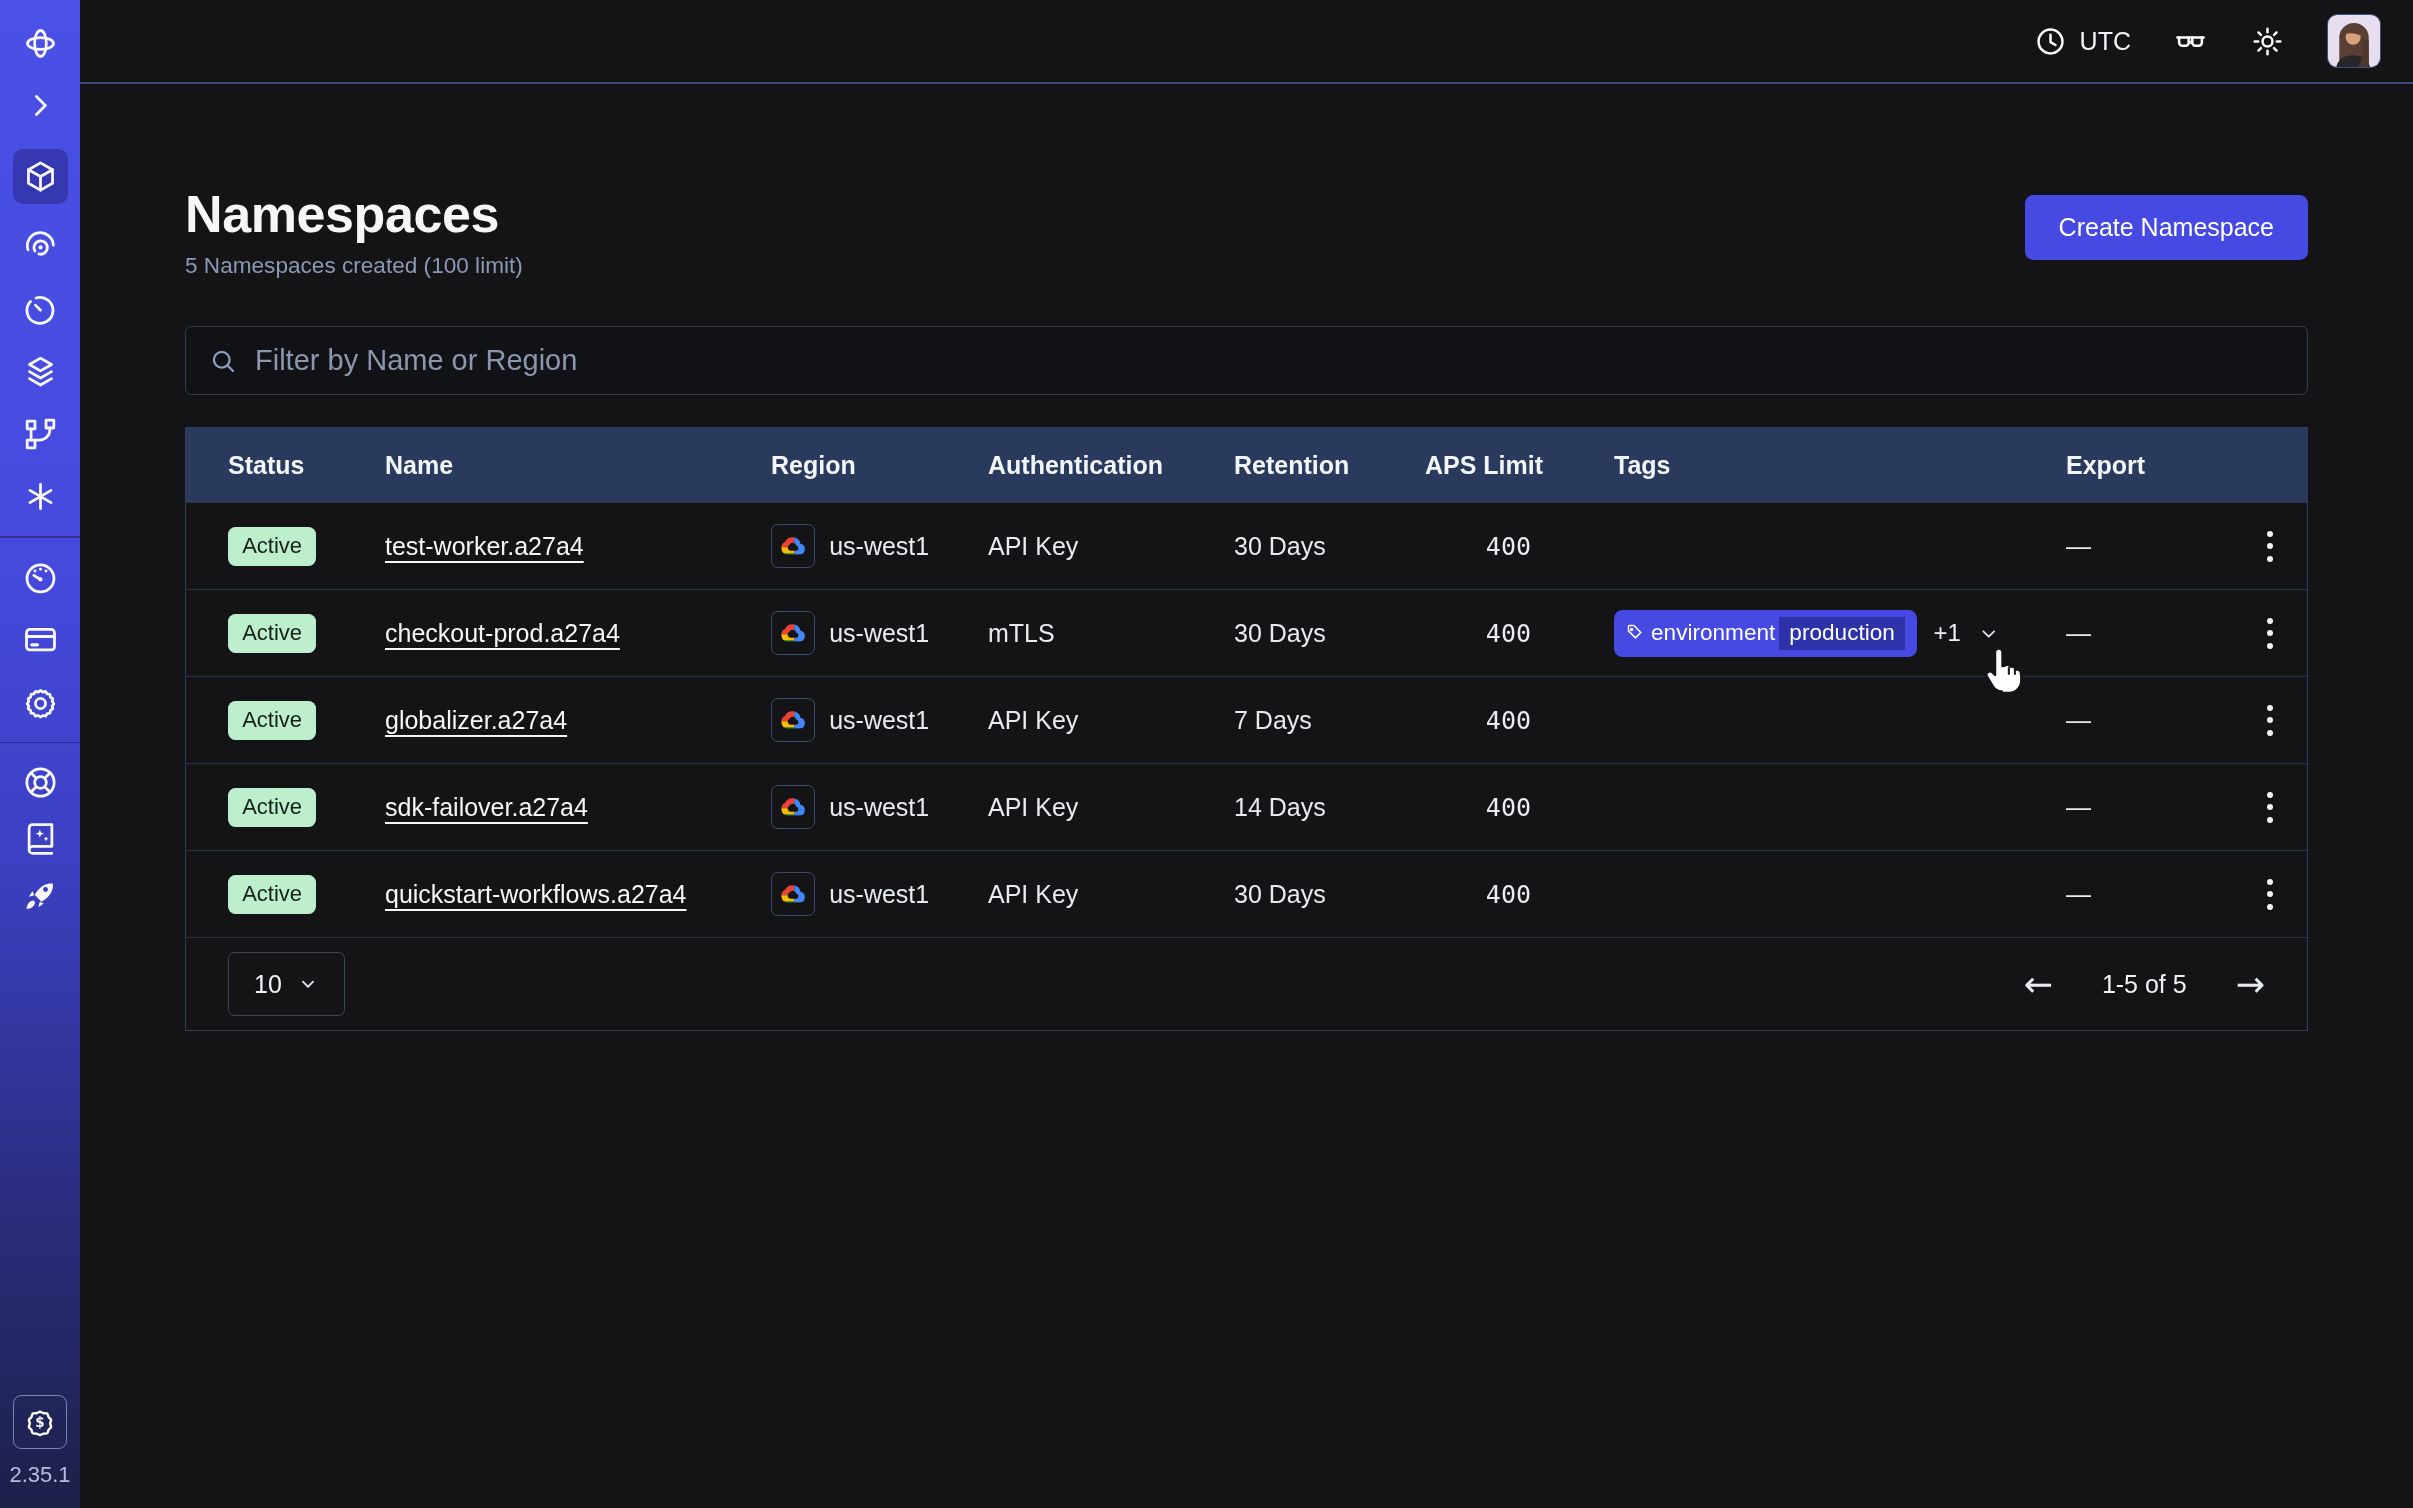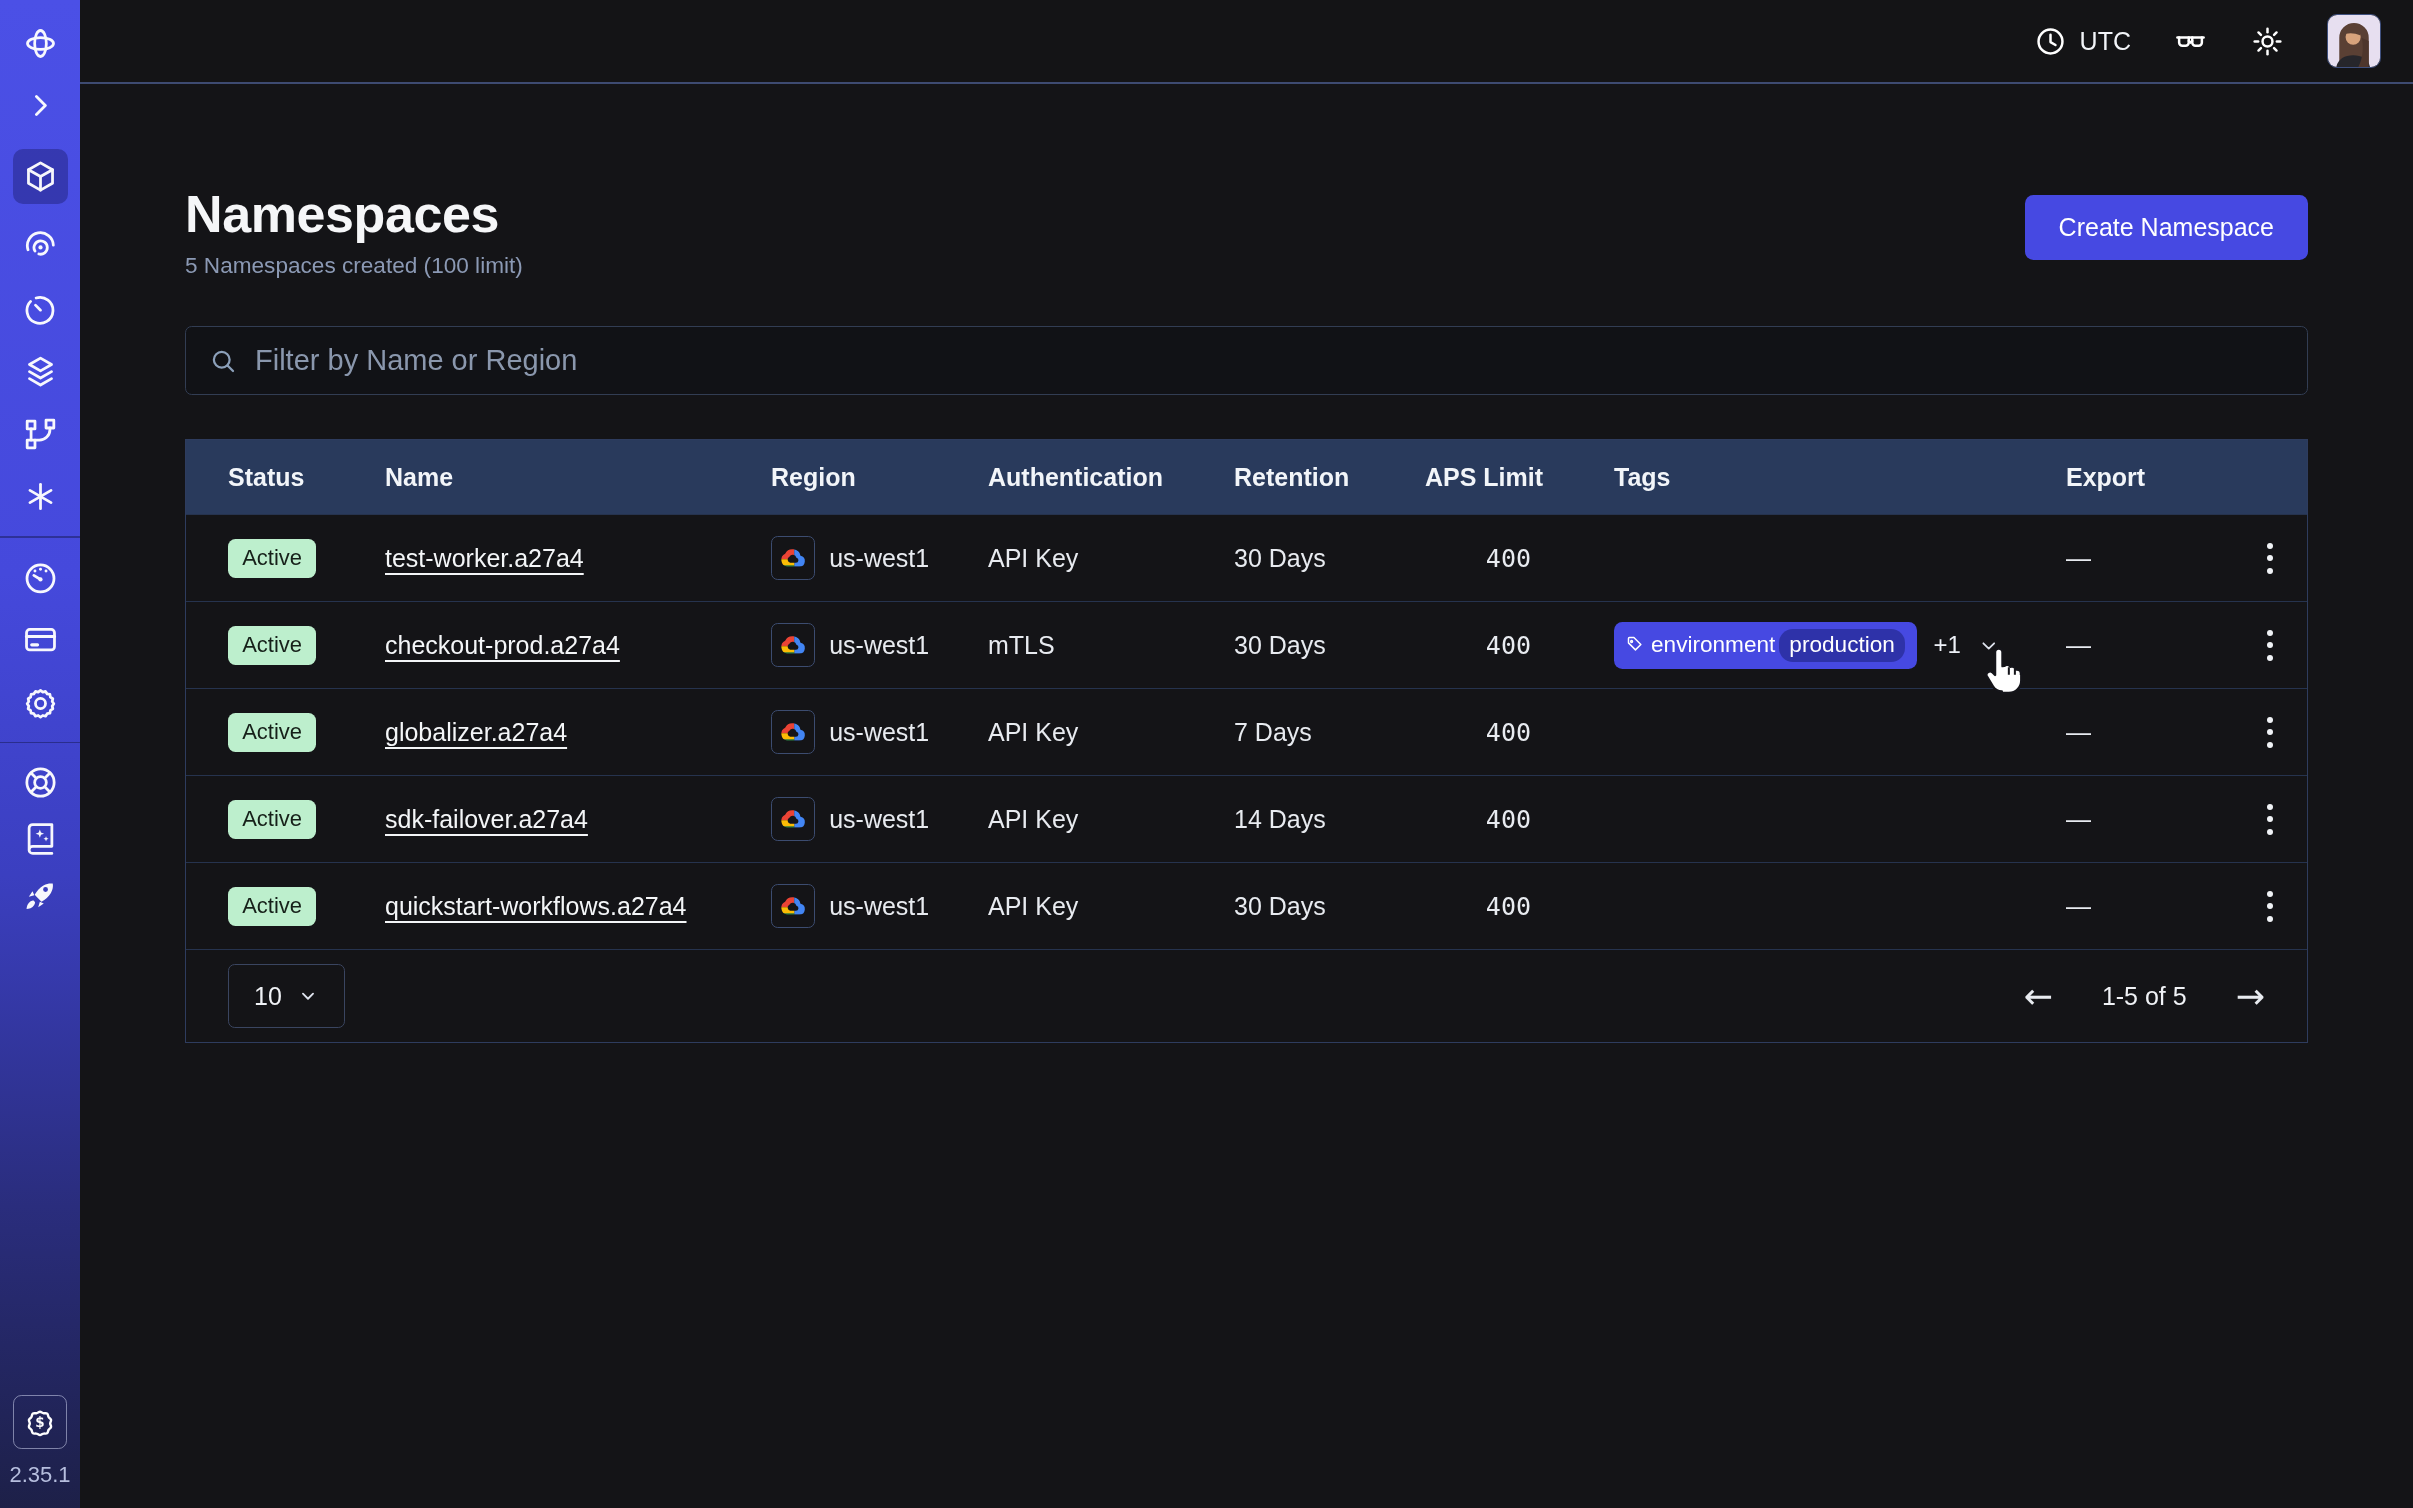--- a/index.html
+++ b/index.html
@@ -39,38 +39,38 @@
   .create-btn { background:#4649e2; color:#fff; border:none; border-radius:8.4px; height:65px;
     padding:0 34px; font-size:25px; font-weight:500; font-family:inherit; cursor:pointer; margin-top:10px; }
 
   .filter { margin-top:47px; height:69px; border:1.7px solid #323d53; border-radius:6.7px; background:#111216;
     display:flex; align-items:center; gap:17px; padding:0 22px; }
   .filter input { flex:1; background:transparent; border:none; outline:none; color:#dfe5ee;
     font-size:29px; font-family:inherit; }
   .filter input::placeholder { color:#8a97ad; }
 
   
-  .table { margin-top:44px; border:1.7px solid #2e3c5e; }
+  .table { margin-top:32px; border:1.7px solid #2e3c5e; }
   .cols { display:grid; grid-template-columns:157px 386px 217px 246px 191px 106px 83px 452px 164px 80px;
     align-items:center; padding-left:42px; }
   .t-head { height:74px; background:#293a5c; font-size:25px; font-weight:600; color:#f2f5f9; }
   .th-aps { grid-column:6/8; }
   .t-row { height:87px; font-size:25px; color:#e8ebf0; border-top:1.7px solid #26334e; }
   .badge { display:inline-block; background:#bdefcd; color:#162019; font-size:22px; font-weight:500;
     padding:6.7px 14.2px; border-radius:7.5px; }
   .ns-link { color:#f4f6f8; text-decoration:underline; text-underline-offset:5.9px;
     text-decoration-thickness:1.7px; cursor:pointer; }
   .region { display:flex; align-items:center; gap:14.2px; }
   .region-box { width:44px; height:44px; border:1.7px solid #3c4c70; border-radius:6.7px;
     display:flex; align-items:center; justify-content:center; }
   .aps { font-family:"DejaVu Sans Mono", monospace; text-align:right; }
   .tags-cell { display:flex; align-items:center; gap:16px; }
   .tag-pill { display:flex; align-items:center; gap:4px; background:#4649e2; color:#fff;
     border-radius:8.4px; padding:7.5px 12.6px 7.5px 11px; font-size:22.6px; cursor:pointer; }
-  .tag-val { background:rgba(15,18,90,.42); border-radius:14px; padding:3.4px 10px; }
+  .tag-val { background:rgba(15,18,90,.42); border-radius:0; padding:3.4px 10px; }
   .tag-more { font-size:24px; color:#eef1f8; }
   .kebab { display:flex; flex-direction:column; gap:6.7px; align-items:center; justify-self:center;
     cursor:pointer; padding:8.4px; background:none; border:none; }
   .kebab i { width:5.9px; height:5.9px; border-radius:50%; background:#f0f2f6; }
   .dash { color:#e8ebf0; }
 
   .t-foot { height:93px; border-top:1.7px solid #26334e; display:flex; align-items:center;
     justify-content:space-between; padding:0 42px; }
   .page-size { width:117px; height:64px; border:1.7px solid #3a4560; border-radius:6.7px; background:none;
     color:#f0f2f6; display:flex; align-items:center; justify-content:center; gap:15px; font-size:25px; cursor:pointer; }

